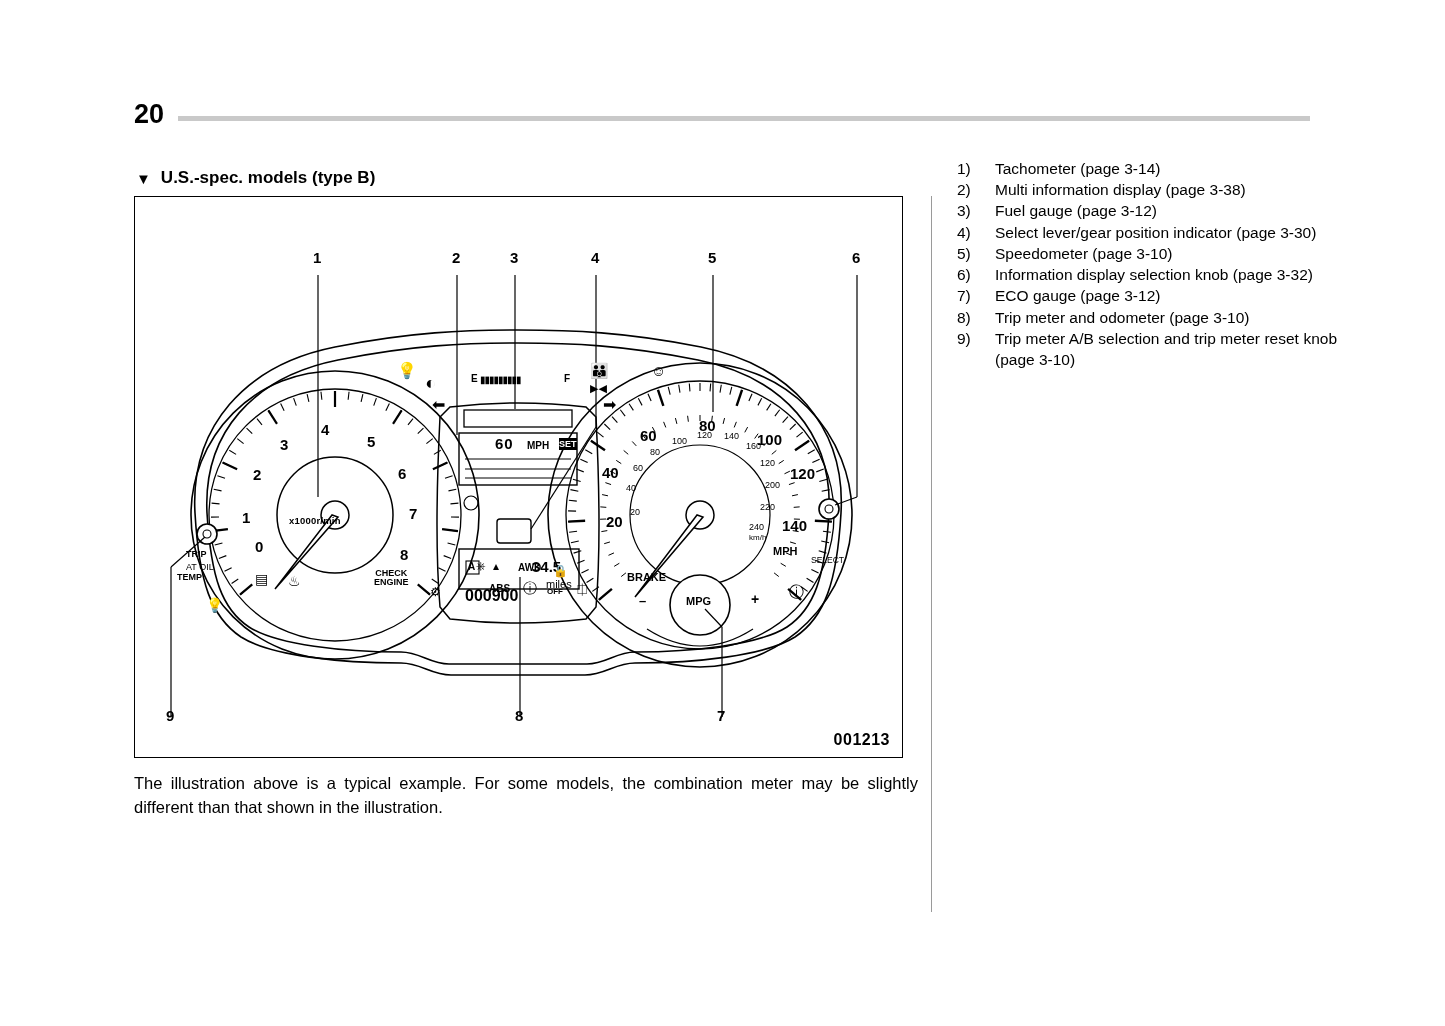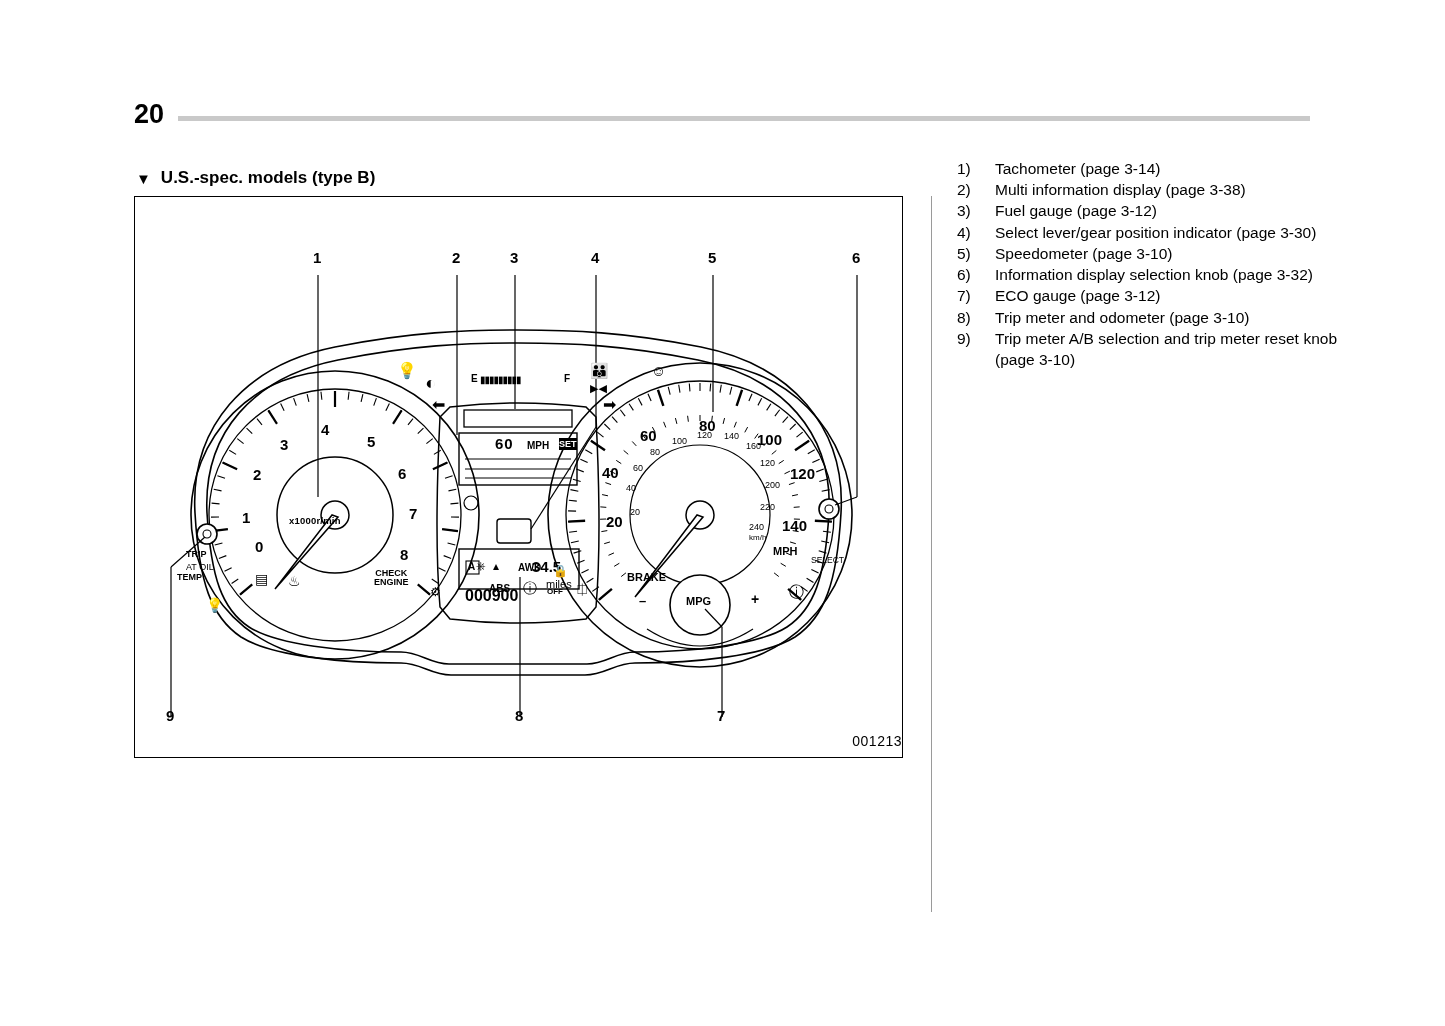--- a/index.html
+++ b/index.html
@@ -59,24 +59,25 @@
     left: 134px;
     top: 196px;
     width: 769px;
     height: 562px;
     border: 1px solid #000;
     box-sizing: border-box;
     background: #fff;
   }
   .figure-code {
     position: absolute;
-    right: 0;
+    right: 12px;
     bottom: 8px;
-    font-size: 14px;
+    font-size: 16px;
     letter-spacing: 0.5px;
+    font-weight: bold;
   }
   
   .caption {
     position: absolute;
     left: 134px;
     top: 772px;
     width: 784px;
     font-size: 16.5px;
     line-height: 1.45;
     text-align: justify;
@@ -461,20 +462,21 @@
     <div style="position:absolute;left:358px;top:362px;font-size:12px;">▴</div>
     <div style="position:absolute;left:388px;top:383px;font-size:14px;">ⓘ</div>
     <div style="position:absolute;left:442px;top:385px;font-size:13px;">⎅</div>
     <div style="position:absolute;left:418px;top:367px;font-size:12px;">🔒</div>
     <div style="position:absolute;left:71px;top:400px;font-size:14px;">💡</div>
     <div style="position:absolute;left:654px;top:386px;font-size:15px;">ⓘ</div>
 
     <div class="figure-code">001213</div>
   </div>
 
+  <div class="caption">The illustration above is a typical example. For some models, the combination meter may be slightly different than that shown in the illustration.</div>
 
   <div class="v-divider"></div>
 
   <div class="legend">
     <div class="legend-item">
       <span class="legend-num">1)</span>
       <span class="legend-text">Tachometer (page 3-14)</span>
     </div>
     <div class="legend-item">
       <span class="legend-num">2)</span>

